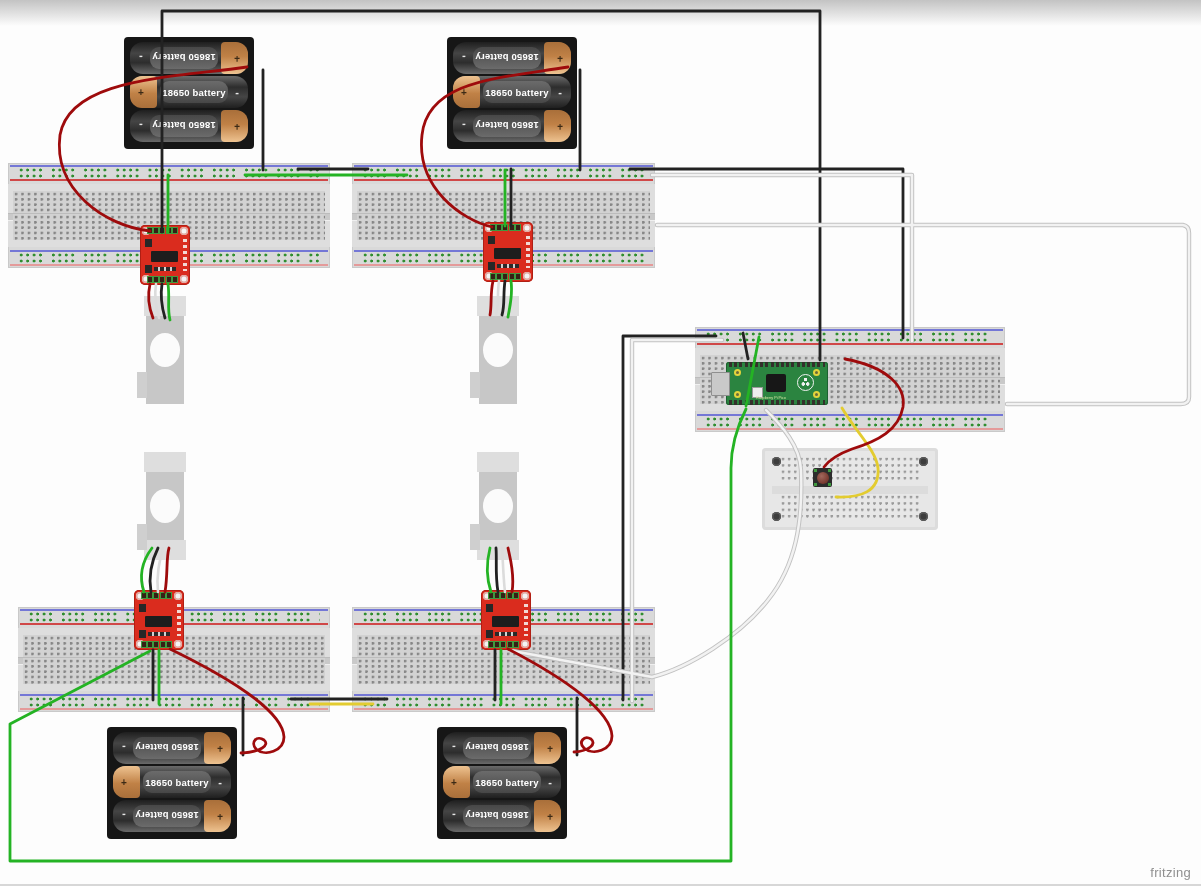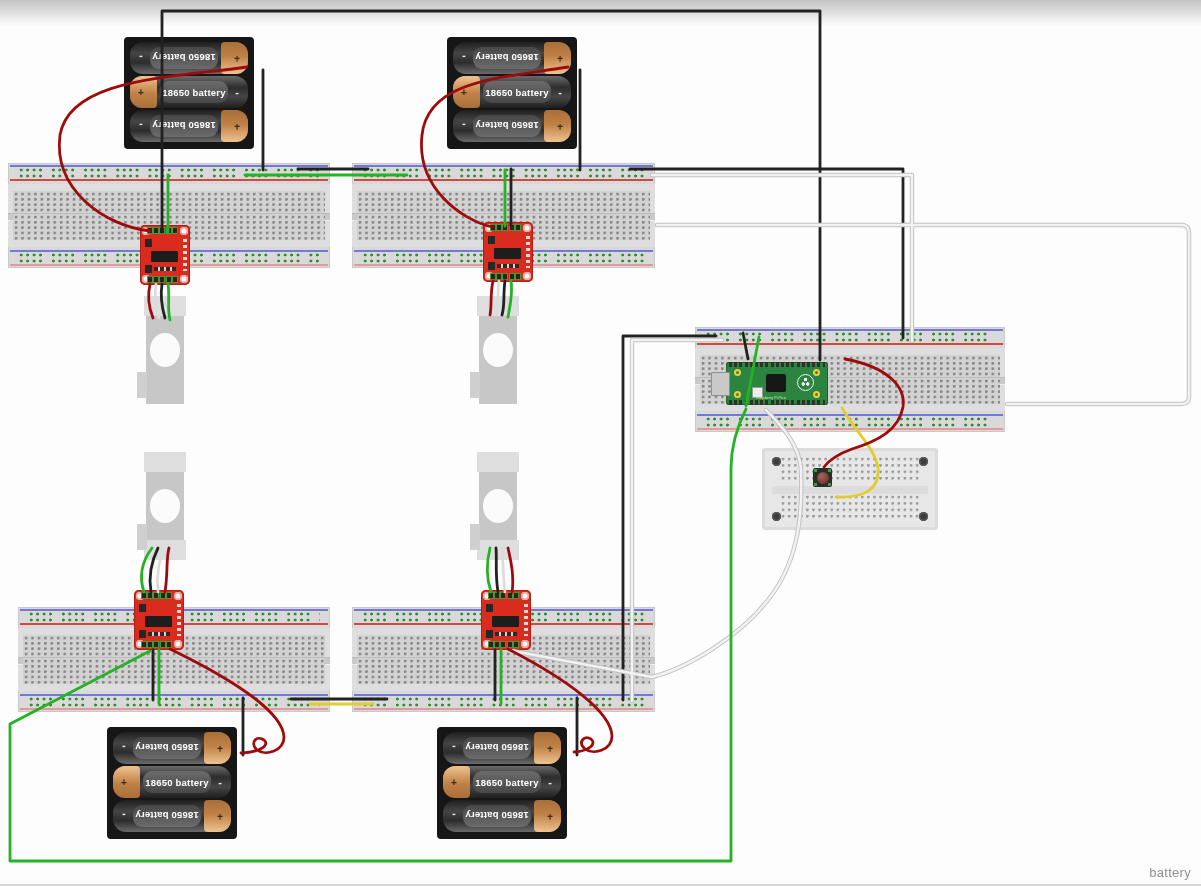--- a/index.html
+++ b/index.html
@@ -507,14 +507,14 @@
       <path d="M170,649 C240,683 283,714 284,737 C284,751 265,757 256,749 C250,742 257,735 264,740 C270,745 261,752 241,753"></path>
       <path d="M508,649 C568,680 611,712 612,736 C612,750 593,756 584,748 C578,742 584,735 591,739 C597,744 589,751 574,752"></path>
       <path d="M845,359 C888,367 906,387 903,407 C899,430 878,441 852,449 C841,453 830,459 824,467"></path>
       <path d="M150,284 C147,297 149,308 153,318"></path>
       <path d="M493,281 C490,294 492,305 490,315"></path>
       <path d="M165,592 C168,574 166,558 169,548"></path>
       <path d="M512,592 C515,574 510,558 508,548"></path>
     </g>
   </svg>
 
-  <div class="watermark">battery</div>
+  <div class="watermark">fritzing</div>
 </div>
 
 </body></html>

